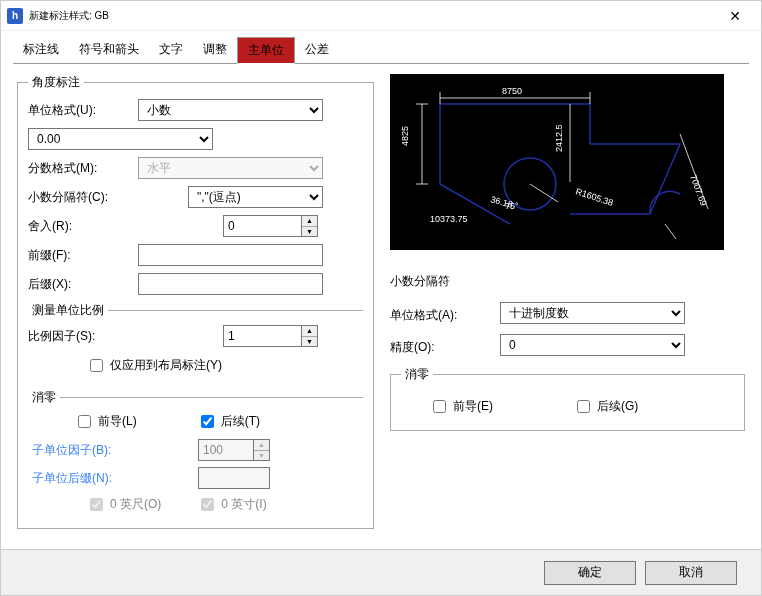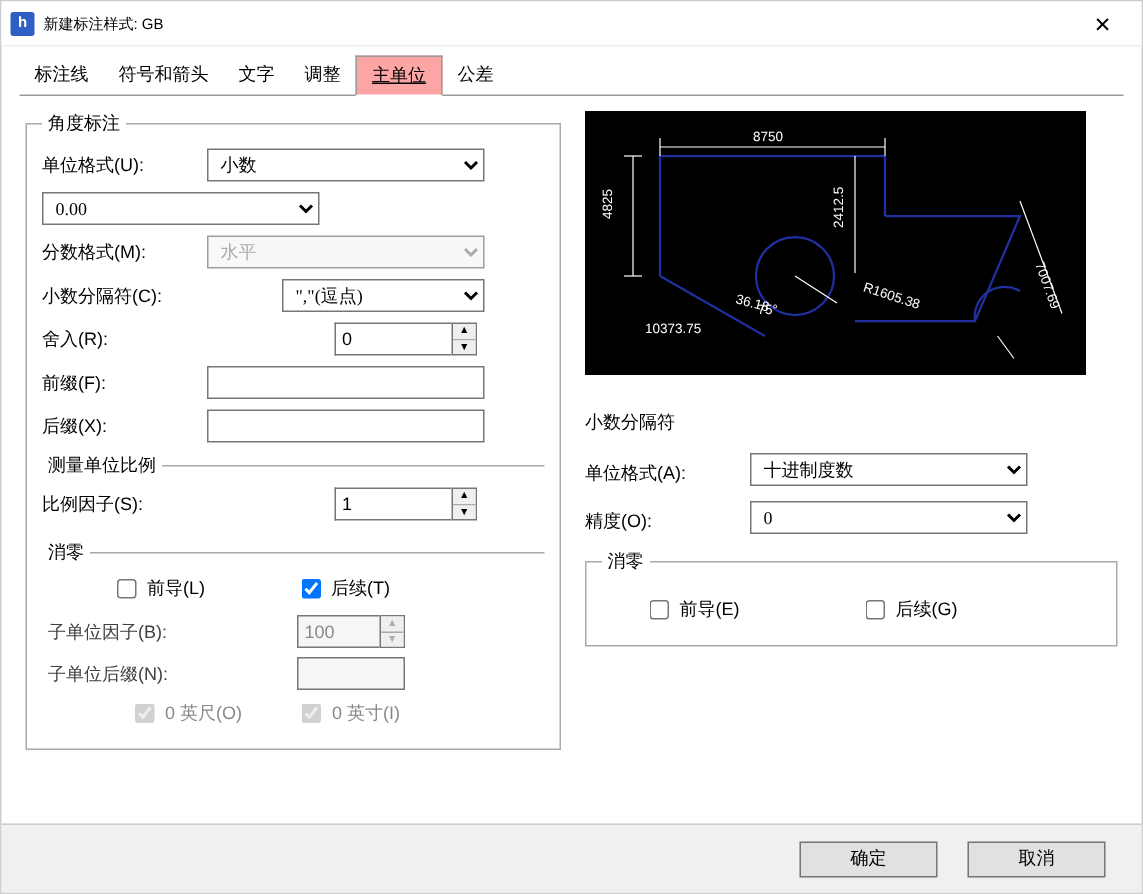--- a/index.html
+++ b/index.html
@@ -56,22 +56,21 @@
   .tab {
     padding: 4px 10px;
     cursor: pointer;
     position: relative;
     z-index: 1;
     background: transparent;
   }
   .tab.active {
     border: 1px solid #999;
     border-bottom: 1px solid #fff;
-    background: #fca5a5;
-    text-decoration: underline;
+    background: #b91c1c;
   }
   .content {
     flex: 1;
     padding: 10px 16px;
     display: flex;
     gap: 16px;
   }
   .left-col { flex: 1; }
   .right-col { width: 355px; }
   fieldset {
@@ -85,21 +84,21 @@
     align-items: center;
     margin-bottom: 7px;
     min-height: 22px;
   }
   .row label.lbl { width: 110px; }
   select, input[type=text].txt {
     height: 22px;
     border: 1px solid #767676;
     background: #fff;
     padding: 0 4px;
-    font-family: Liberation Serif, serif;
+    font-family: Liberation Sans, sans-serif;
     font-size: 12px;
   }
   select { width: 185px; }
   select[disabled], input[disabled] { color: #888; background: #f6f6f6; }
   .stepper {
     display: inline-flex;
     height: 22px;
   }
   .stepper input {
     width: 78px;
@@ -119,42 +118,42 @@
     padding: 0;
   }
   .stepper .arrows button:first-child { border-bottom: 1px solid #aaa; }
   .txt { width: 185px; }
   .chk { display: inline-flex; align-items: center; gap: 4px; }
   .chk input { width: 13px; height: 13px; }
   .chk.disabled { color: #888; }
   .indent { margin-left: 58px; }
   .zero-row1 { display: flex; gap: 60px; margin-bottom: 8px; }
   .zero-row2 { display: flex; align-items: center; margin-bottom: 6px; }
-  .zero-row2 label.sub { width: 110px; color: #404040; margin-left: 4px;}
+  .zero-row2 label.sub { width: 110px; color: #3b82f6; margin-left: 4px;}
   .zero-row3 { display: flex; gap: 36px; margin-left: 58px; }
   .stepper-sm input { width: 55px; }
   .preview {
     width: 334px; height: 176px;
     background: #000;
     margin-bottom: 14px;
   }
   .angle-row { display: flex; align-items: flex-end; margin-bottom: 10px; }
   .angle-row label { width: 110px; }
   .angle-row select { width: 185px; }
   .angle-zero fieldset { padding: 14px 10px; }
   .angle-zero .chk-row { display: flex; gap: 80px; margin-left: 28px;}
   .footer {
     height: 46px;
     background: #f0f0f0;
     border-top: 1px solid #ccc;
     display: flex;
     justify-content: flex-end;
     align-items: center;
     padding: 0 24px;
-    gap: 20px;
+    gap: 9px;
   }
   .footer button {
     width: 92px; height: 24px;
     border: 1px solid #767676;
     background: #e1e1e1;
     cursor: pointer;
     font-family: inherit;
     font-size: 12px;
   }
   .right-heading { margin: 6px 0 12px 0; }
@@ -224,20 +223,26 @@
           <div class="row">
             <label class="lbl">比例因子(S):</label>
             <span style="width:85px"></span>
             <span class="stepper">
               <input type="text" value="1" style="">
               <span class="arrows">
                   <button>▲</button>
                   <button>▼</button>
                 </span>
             </span>
+          </div>
+          <div class="row indent">
+            <label class="chk">
+              <input type="checkbox" style="">
+              <span>仅应用到布局标注(Y)</span>
+            </label>
           </div>
         </fieldset>
 
         <fieldset style="border-left:none;border-right:none;border-bottom:none;margin:0;padding:6px 0">
           <legend>消零</legend>
           <div class="zero-row1" style="margin-left:46px">
             <label class="chk">
               <input type="checkbox" style="">
               <span>前导(L)</span>
             </label>

